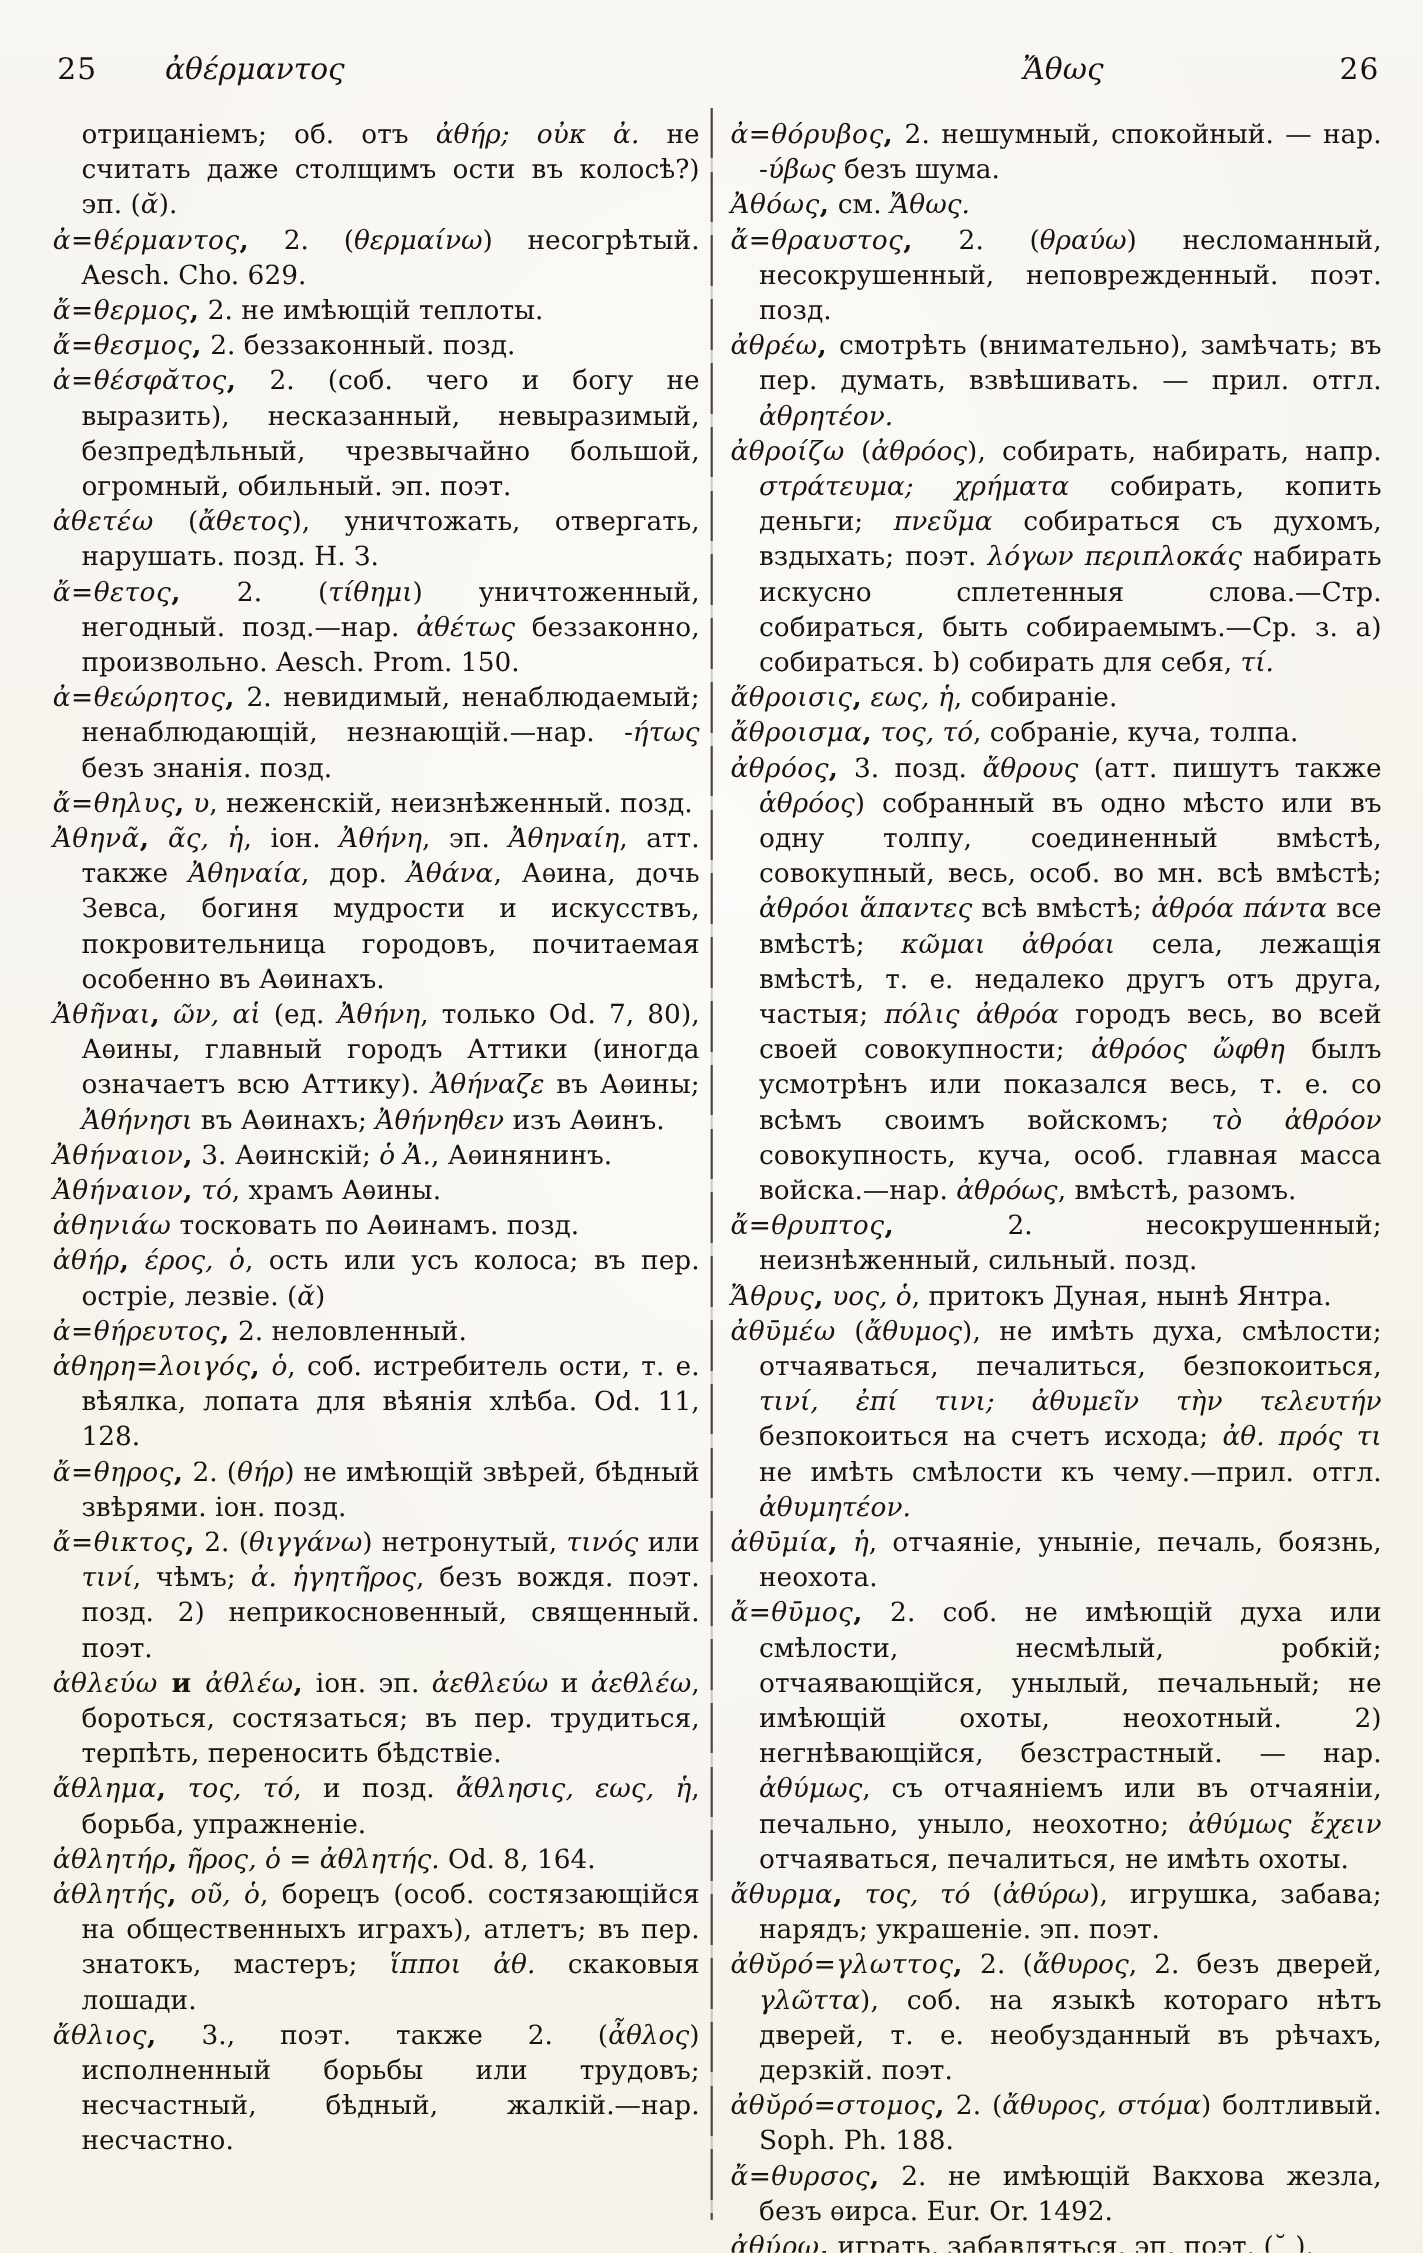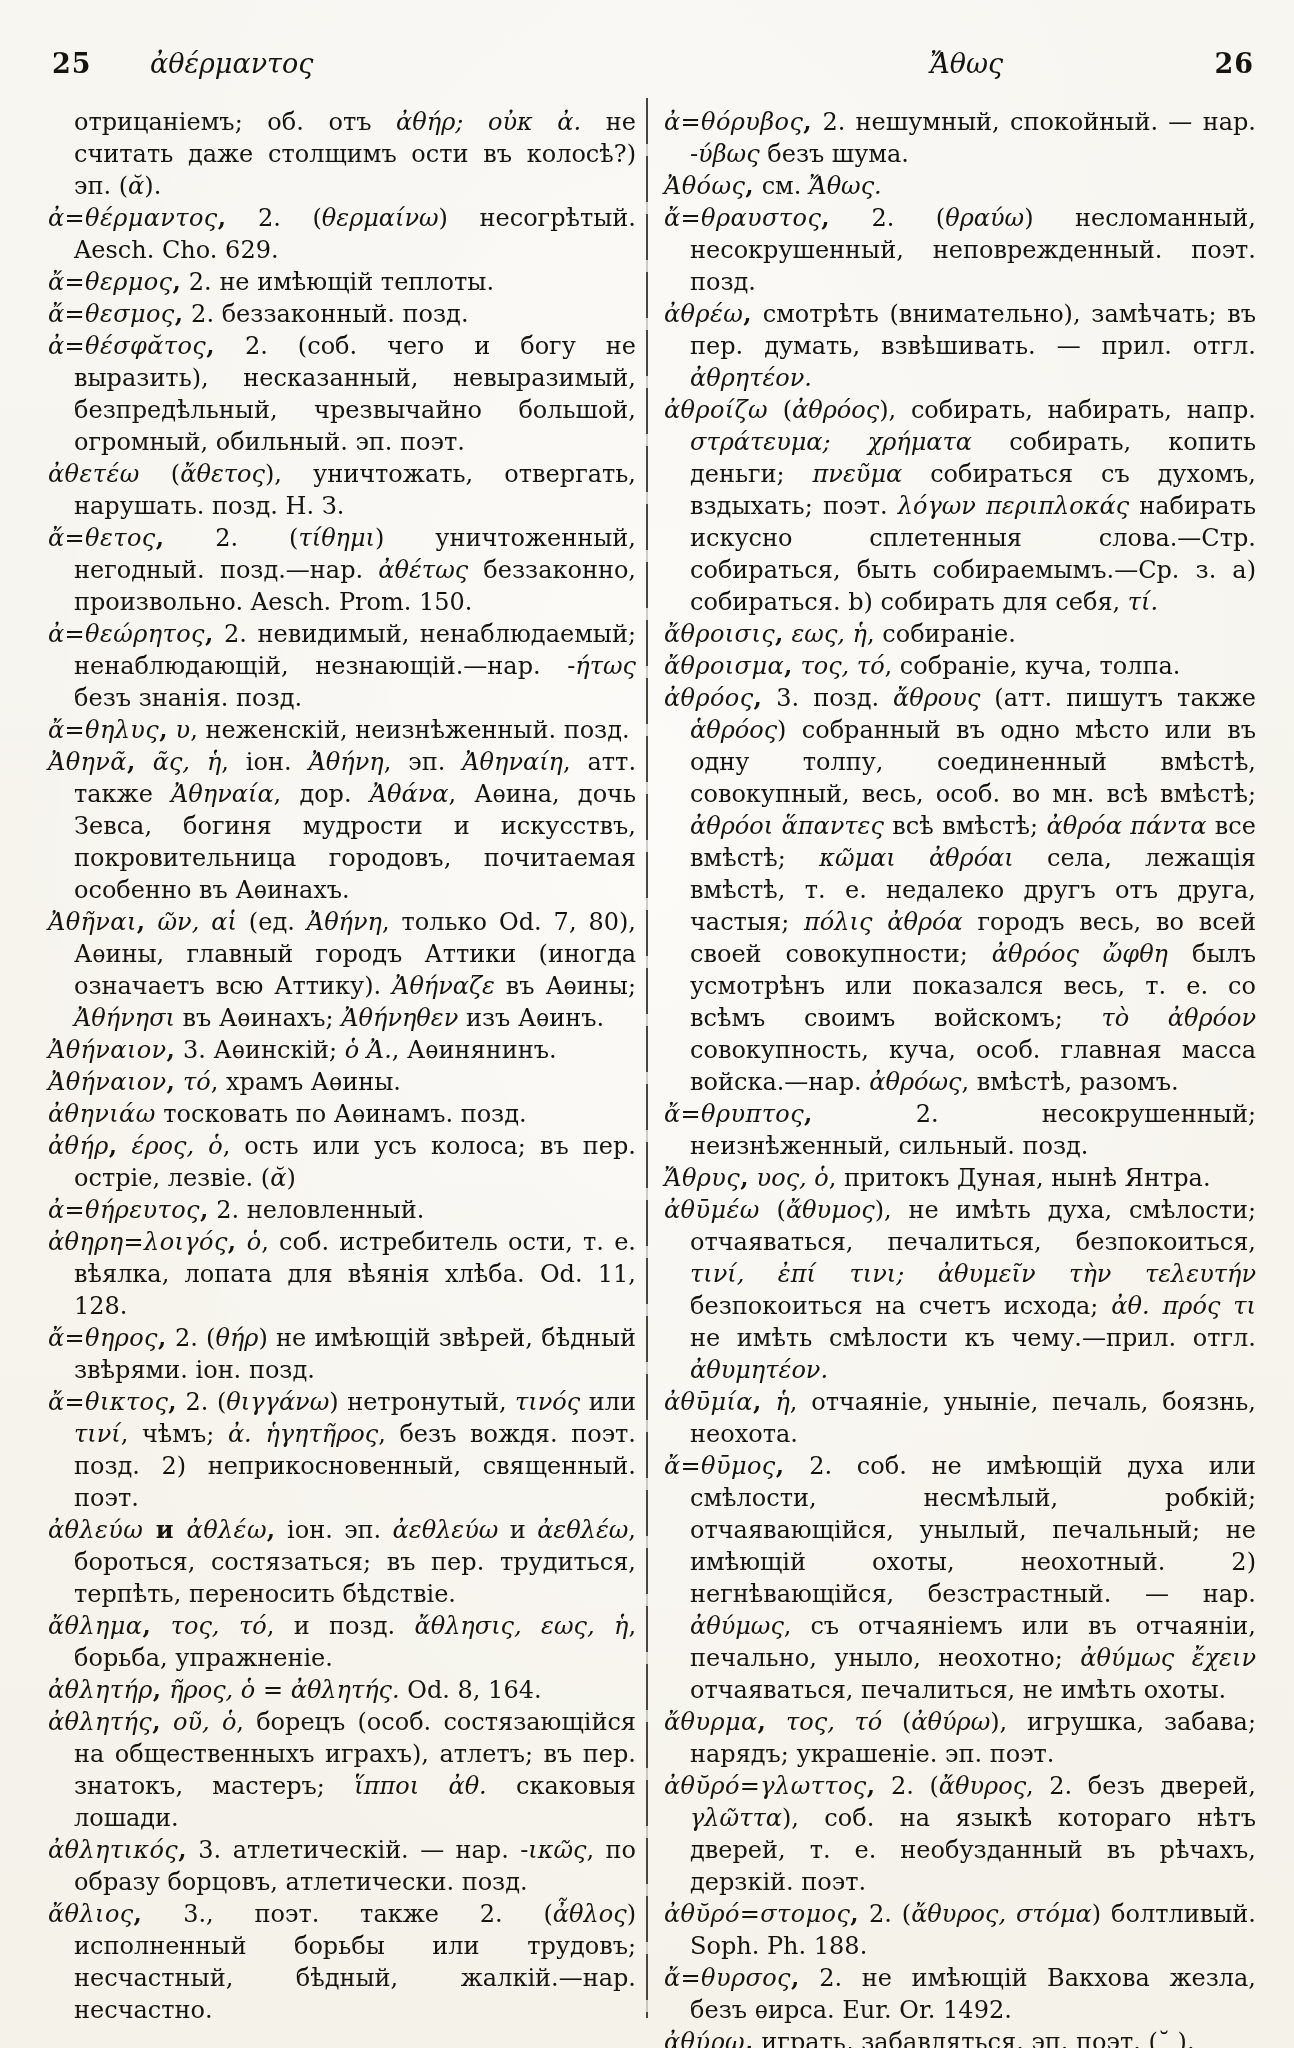--- a/index.html
+++ b/index.html
@@ -8,21 +8,21 @@
     background:#f8f6f1;
     font-family:"DejaVu Serif", serif;
     color:#17130e;
   }
   .page { position:relative; width:1294px; height:2048px;
     background:
       radial-gradient(ellipse at 50% 40%, rgba(255,255,255,0.6), rgba(0,0,0,0) 70%),
       linear-gradient(#f8f6f1, #f5f2ea);
   }
   .header { position:absolute; top:48px; left:0; right:0; height:36px; font-size:27px; }
-  .pn { font-weight:bold; letter-spacing:1px; }
+  .pn { font-weight:normal; letter-spacing:1px; }
   .pn.left  { position:absolute; left:52px;  top:0; }
   .pn.right { position:absolute; right:40px; top:0;text-align:right; }
   .rh { position:absolute; top:0; width:320px; text-align:left; font-style:italic; font-size:27px; }
   .rh.left  { left:150px; }
   .rh.right { left:930px; }
   .divider { position:absolute; left:646px; top:98px; height:1920px; width:2px;
     background:repeating-linear-gradient(#4a453e 0 46px, rgba(74,69,62,0.25) 46px 58px); }
   .col { position:absolute; top:106px; width:588px;
     font-size:24px; line-height:32px; text-align:justify; }
   .col-left  { left:48px;  }
@@ -63,21 +63,20 @@
       <p class="entry"><b class="lemma"><i class="gk">ἀθηνιάω</i></b> тосковать по Аѳинамъ. позд.</p>
       <p class="entry"><b class="lemma"><i class="gk">ἀθήρ</i>,</b> <i class="gk">έρος, ὁ</i>, ость или усъ колоса; въ пер. остріе, лезвіе. (<i class="gk">ᾰ</i>)</p>
       <p class="entry"><b class="lemma"><i class="gk">ἀ=θήρευτος</i>,</b> 2. неловленный.</p>
       <p class="entry"><b class="lemma"><i class="gk">ἀθηρη=λοιγός</i>,</b> <i class="gk">ὁ</i>, соб. истребитель ости, т. е. вѣялка, лопата для вѣянія хлѣба. Od. 11, 128.</p>
       <p class="entry"><b class="lemma"><i class="gk">ἄ=θηρος</i>,</b> 2. (<i class="gk">θήρ</i>) не имѣющій звѣрей, бѣдный звѣрями. іон. позд.</p>
       <p class="entry"><b class="lemma"><i class="gk">ἄ=θικτος</i>,</b> 2. (<i class="gk">θιγγάνω</i>) нетронутый, <i class="gk">τινός</i> или <i class="gk">τινί</i>, чѣмъ; <i class="gk">ἀ.</i> <i class="gk">ἡγητῆρος</i>, безъ вождя. поэт. позд. 2) неприкосновенный, священный. поэт.</p>
       <p class="entry"><b class="lemma"><i class="gk">ἀθλεύω</i> и <i class="gk">ἀθλέω</i>,</b> іон. эп. <i class="gk">ἀεθλεύω</i> и <i class="gk">ἀεθλέω</i>, бороться, состязаться; въ пер. трудиться, терпѣть, переносить бѣдствіе.</p>
       <p class="entry"><b class="lemma"><i class="gk">ἄθλημα</i>,</b> <i class="gk">τος, τό</i>, и позд. <i class="gk">ἄθλησις, εως, ἡ</i>, борьба, упражненіе.</p>
       <p class="entry"><b class="lemma"><i class="gk">ἀθλητήρ</i>,</b> <i class="gk">ῆρος, ὁ = ἀθλητής.</i> Od. 8, 164.</p>
       <p class="entry"><b class="lemma"><i class="gk">ἀθλητής</i>,</b> <i class="gk">οῦ, ὁ</i>, борецъ (особ. состязающійся на общественныхъ играхъ), атлетъ; въ пер. знатокъ, мастеръ; <i class="gk">ἵπποι ἀθ.</i> скаковыя лошади.</p>
-      <p class="entry"><b class="lemma"><i class="gk">ἀθλητικός</i>,</b> 3. атлетическій. — нар. -<i class="gk">ικῶς</i>, по образу борцовъ, атлетически. позд.</p>
       <p class="entry"><b class="lemma"><i class="gk">ἄθλιος</i>,</b> 3., поэт. также 2. (<i class="gk">ἆθλος</i>) исполненный борьбы или трудовъ; несчастный, бѣдный, жалкій.—нар.  несчастно.</p>
     </div>
   <div class="col col-right">
       <p class="entry"><b class="lemma"><i class="gk">ἀ=θόρυβος</i>,</b> 2. нешумный, спокойный. — нар. -<i class="gk">ύβως</i> безъ шума.</p>
       <p class="entry"><b class="lemma"><i class="gk">Ἀθόως</i>,</b> см. <i class="gk">Ἄθως.</i></p>
       <p class="entry"><b class="lemma"><i class="gk">ἄ=θραυστος</i>,</b> 2. (<i class="gk">θραύω</i>) несломанный, несокрушенный, неповрежденный. поэт. позд.</p>
       <p class="entry"><b class="lemma"><i class="gk">ἀθρέω</i>,</b> смотрѣть (внимательно), замѣчать; въ пер. думать, взвѣшивать. — прил. отгл. <i class="gk">ἀθρητέον.</i></p>
       <p class="entry"><b class="lemma"><i class="gk">ἀθροίζω</i></b> (<i class="gk">ἀθρόος</i>), собирать, набирать, напр. <i class="gk">στράτευμα; χρήματα</i> собирать, копить деньги; <i class="gk">πνεῦμα</i> собираться съ духомъ, вздыхать; поэт. <i class="gk">λόγων περιπλοκάς</i> набирать искусно сплетенныя слова.—Стр. собираться, быть собираемымъ.—Ср. з. a) собираться. b) собирать для себя, <i class="gk">τί.</i></p>
       <p class="entry"><b class="lemma"><i class="gk">ἄθροισις</i>,</b> <i class="gk">εως, ἡ</i>, собираніе.</p>
       <p class="entry"><b class="lemma"><i class="gk">ἄθροισμα</i>,</b> <i class="gk">τος, τό</i>, собраніе, куча, толпа.</p>

